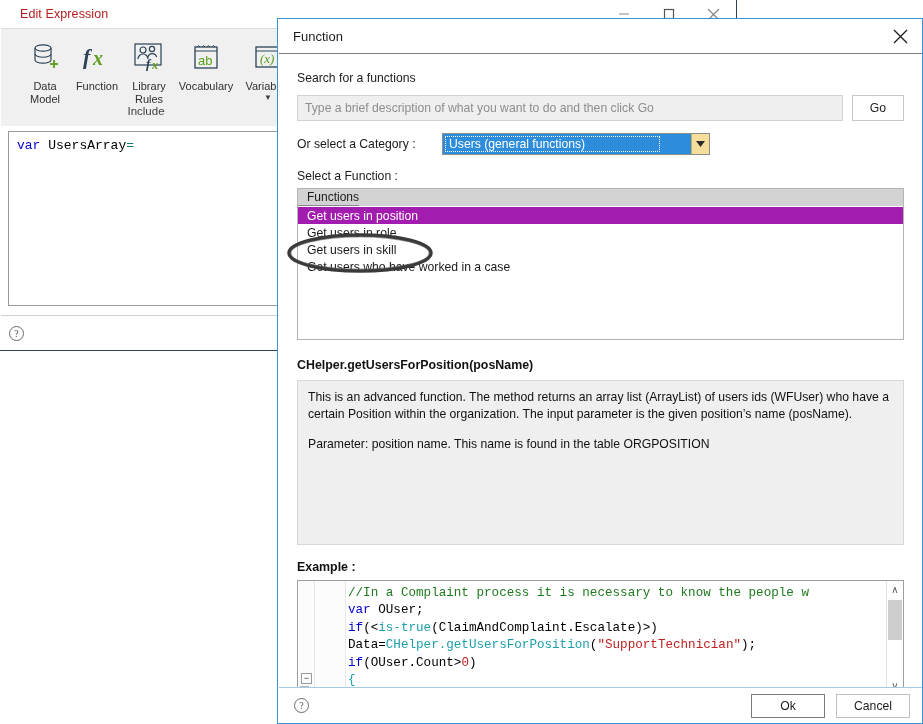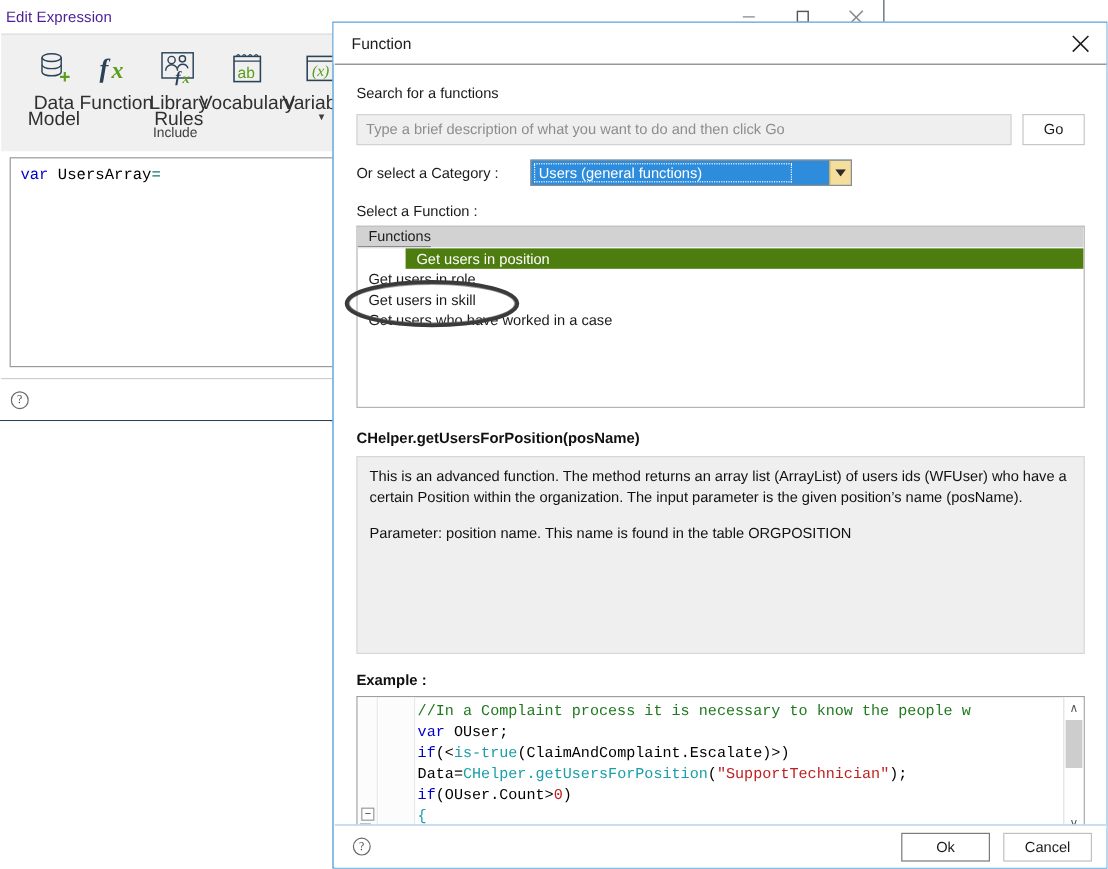--- a/index.html
+++ b/index.html
@@ -18,42 +18,42 @@
     background: #ffffff;
     border: 1px solid #2b4257;
     border-top: none; border-left: none;
   }
   .bg-titlebar {
     position: absolute; left:0; top:0; width: 736px; height: 28px;
     background: #ffffff;
     display: flex; align-items: center;
   }
   .bg-title {
-    font-size: 12.5px; color: #4c1d95; padding-left: 5px; letter-spacing: .1px;
+    font-size: 12.5px; color: #b91c1c; padding-left: 5px; letter-spacing: .1px; margin-left: 15px;
   }
   .bg-winbtns { position:absolute; right:0; top:0; display:flex; height:28px; }
   .bg-winbtn {
     width: 45px; height: 28px; display:flex; align-items:center; justify-content:center;
     color:#666;
   }
   .bg-winbtn svg { display:block; }
 
   .bg-ribbon {
     position:absolute; left:1px; top:28px; width:735px; height:98px;
     background:#f0f0f0; border-top:1px solid #dcdcdc;
   }
   .ribbon-items { display:flex; align-items:flex-start; padding: 8px 0 0 18px; }
   .ribbon-item {
     width: 52px; display:flex; flex-direction:column; align-items:center;
     margin-right: 0px; padding: 0 3px; cursor: default;
   }
   .ribbon-item.wide { width: 62px; }
   .ribbon-icon { height: 40px; display:flex; align-items:center; justify-content:center; }
   .ribbon-label {
-    font-size: 16px; color:#303030; text-align:center; line-height: 13px;
+    font-size: 11px; color:#303030; text-align:center; line-height: 13px;
     margin-top: 3px; white-space: pre-line;
   }
   .ribbon-caret { font-size: 8px; color:#404040; line-height:8px; margin-top:1px;}
   .ribbon-group-label {
     position:absolute; left:0; top:76px; width: 290px; text-align:center;
     font-size: 11.5px; color:#404040;
   }
 
   .bg-editor {
     position:absolute; left:8px; top:131px; width: 720px; height: 175px;
@@ -147,21 +147,21 @@
     display:flex; align-items:center;
   }
   .fn-header-text {
     font-size: 12px; color:#1b1b1b; padding-left: 9px;
     border-bottom: 1px solid #8a8a8a; line-height: 16px;
   }
   .fn-row {
     height: 17px; display:flex; align-items:center;
     padding-left: 9px; font-size: 12.2px; color:#1b1b1b;
   }
-  .fn-row.selected { background:#4d7c0f; color:#ffffff;margin-left:40px; }
+  .fn-row.selected { background:#a21caf; color:#ffffff; }
 
   
   .oval-annot {
     position:absolute; pointer-events:none; left: 6px; top: 178px;
     width: 150px; height: 42px;
   }
 
   .sig {
     margin-top: 18px; font-size: 12.4px; color:#111111; font-weight: bold;
   }

